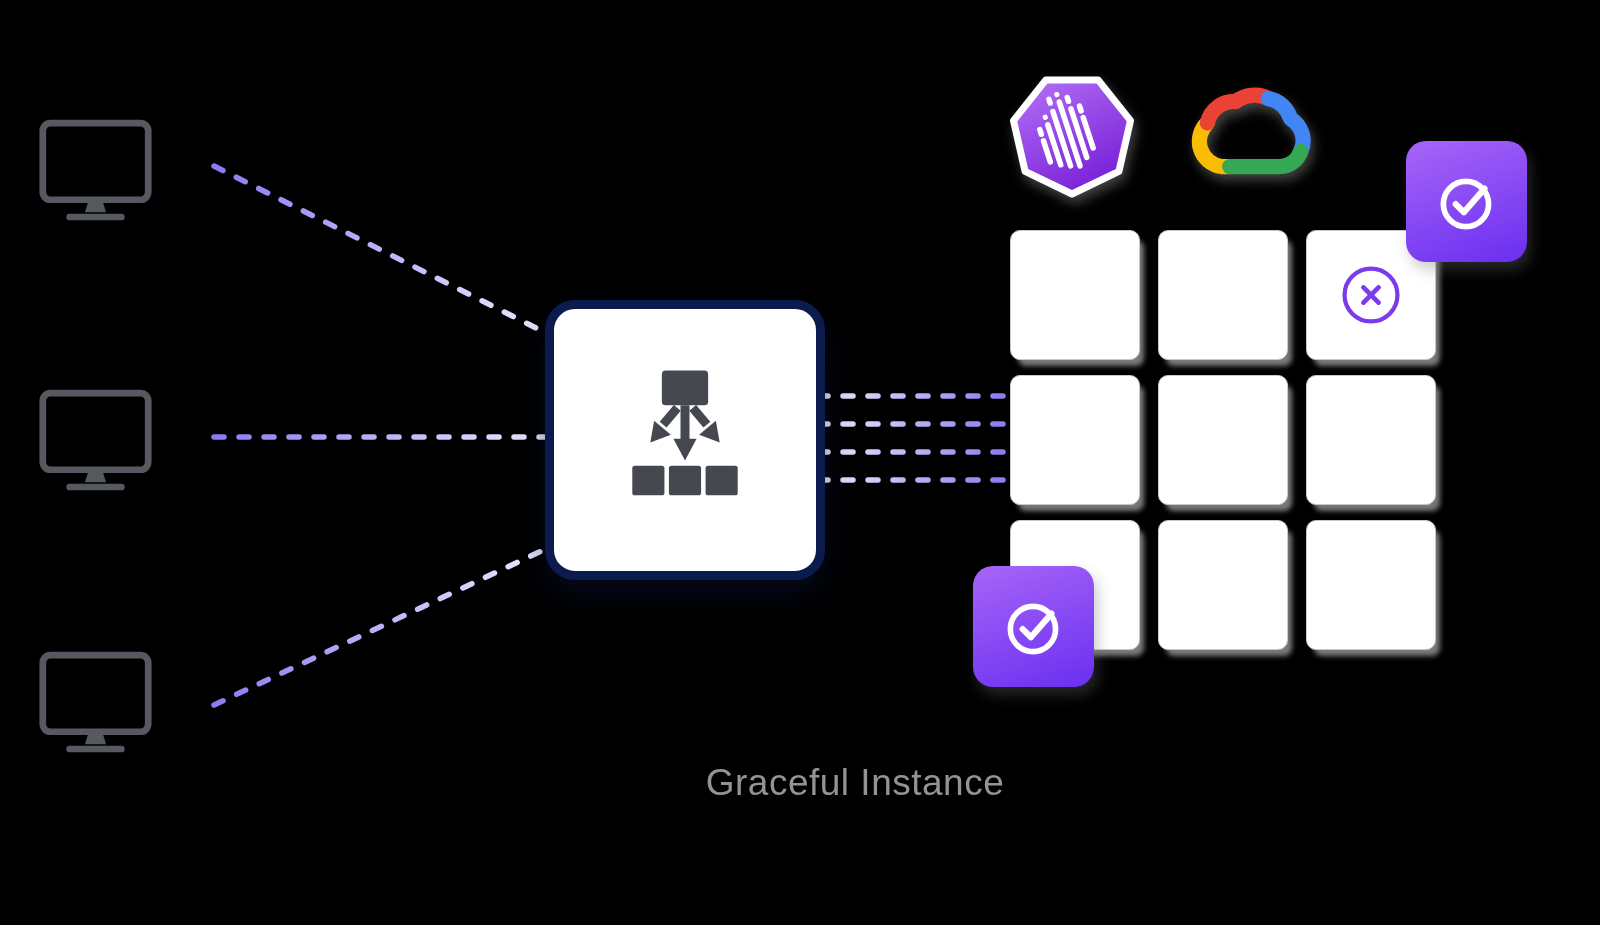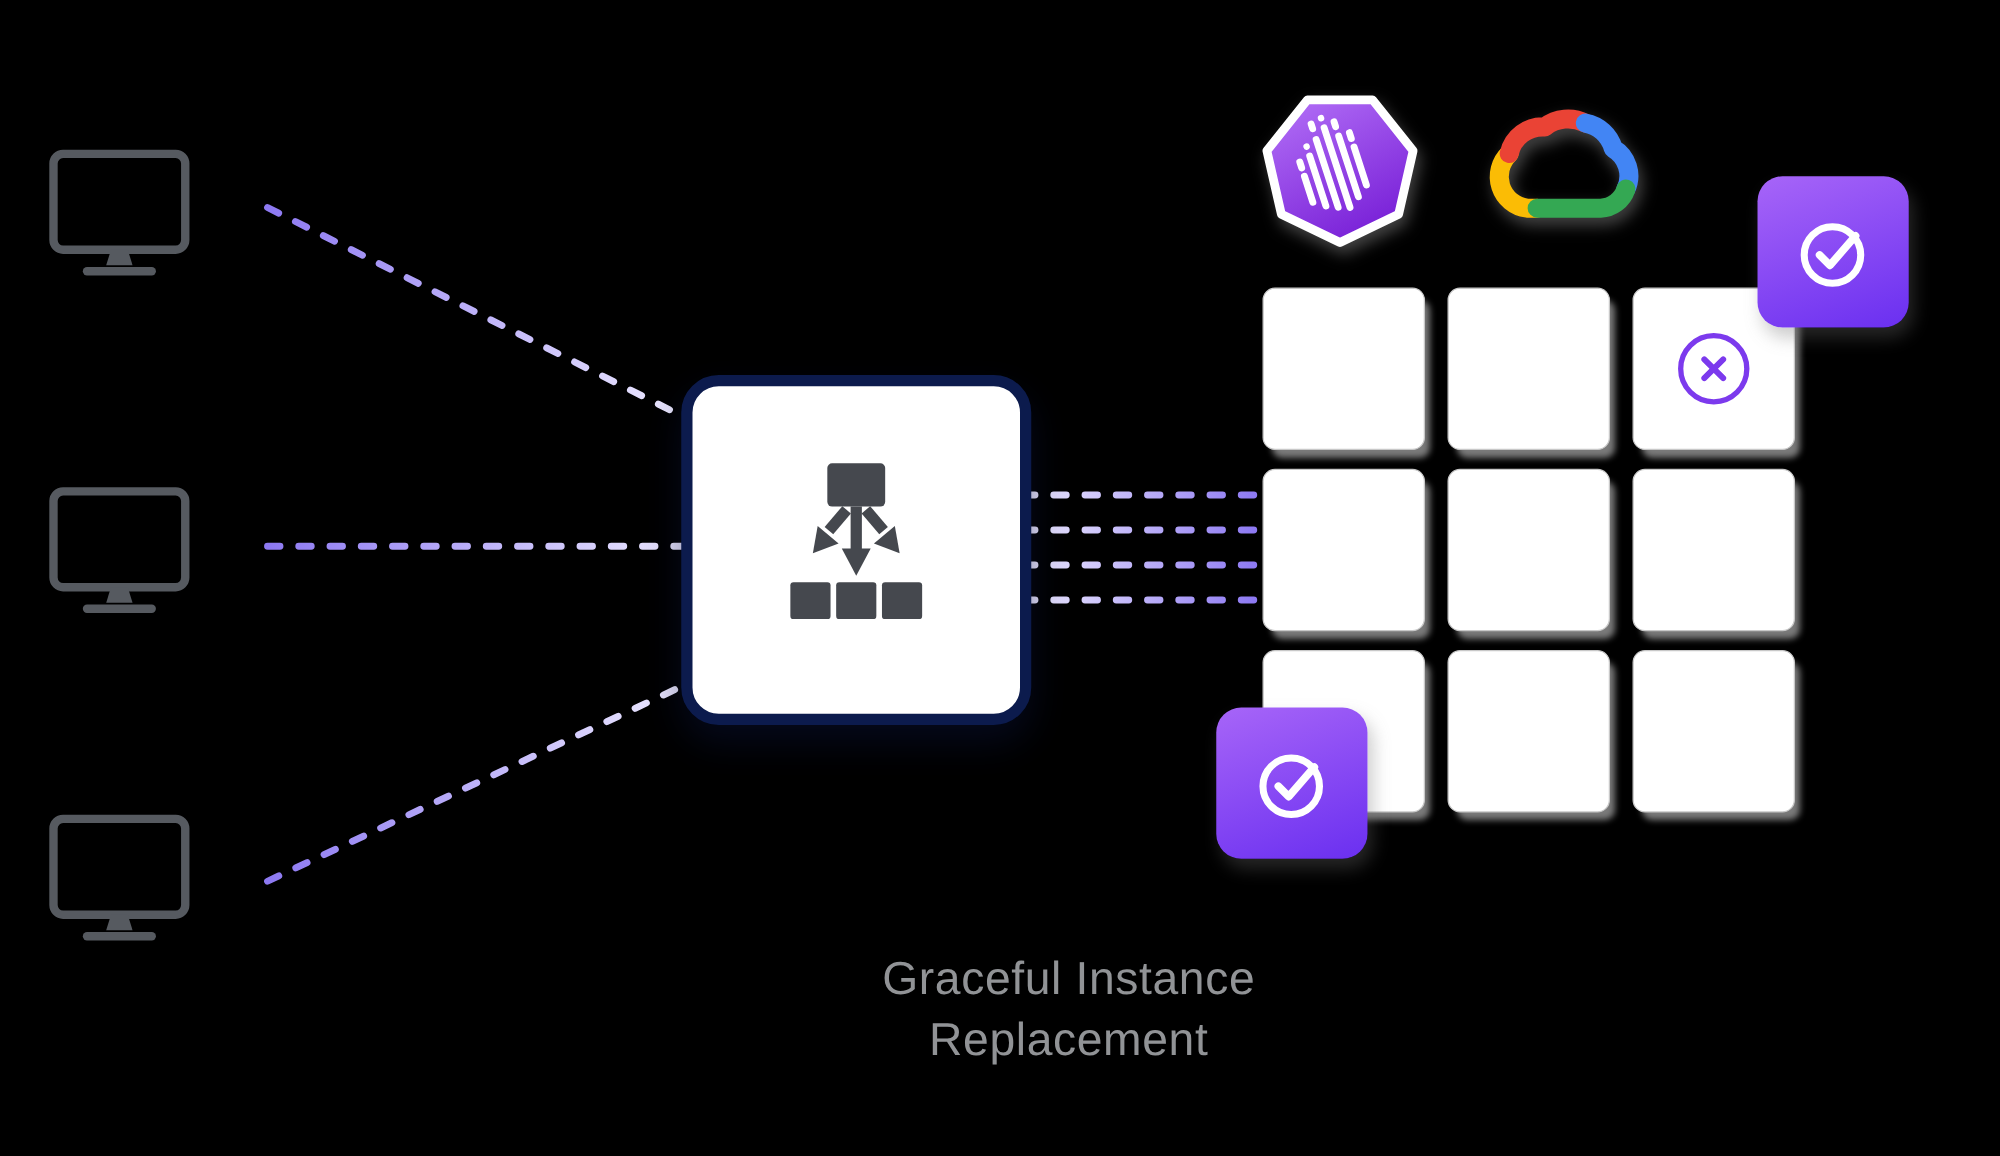--- a/index.html
+++ b/index.html
@@ -187,16 +187,15 @@
 
   <svg class="logo" id="gcp-logo" viewBox="0 0 132 108">
     <path class="gcp-seg gcp-yellow" d="M 46,88 L 38,88 A 25 25 0 0 1 24,45"></path>
     <path class="gcp-seg gcp-red" d="M 24,45 A 27 27 0 0 1 52,24 A 30 30 0 0 1 84,21"></path>
     <path class="gcp-seg gcp-blue" d="M 84,21 A 28 28 0 0 1 106,41 A 25 25 0 0 1 116,73"></path>
     <path class="gcp-seg gcp-green" d="M 116,73 A 22 22 0 0 1 96,88 L 46,88"></path>
   </svg>
 
   <div class="caption">
     <div>Graceful Instance</div>
-    <div>Replacement</div>
   </div>
 
 </div>
 
 </body></html>

